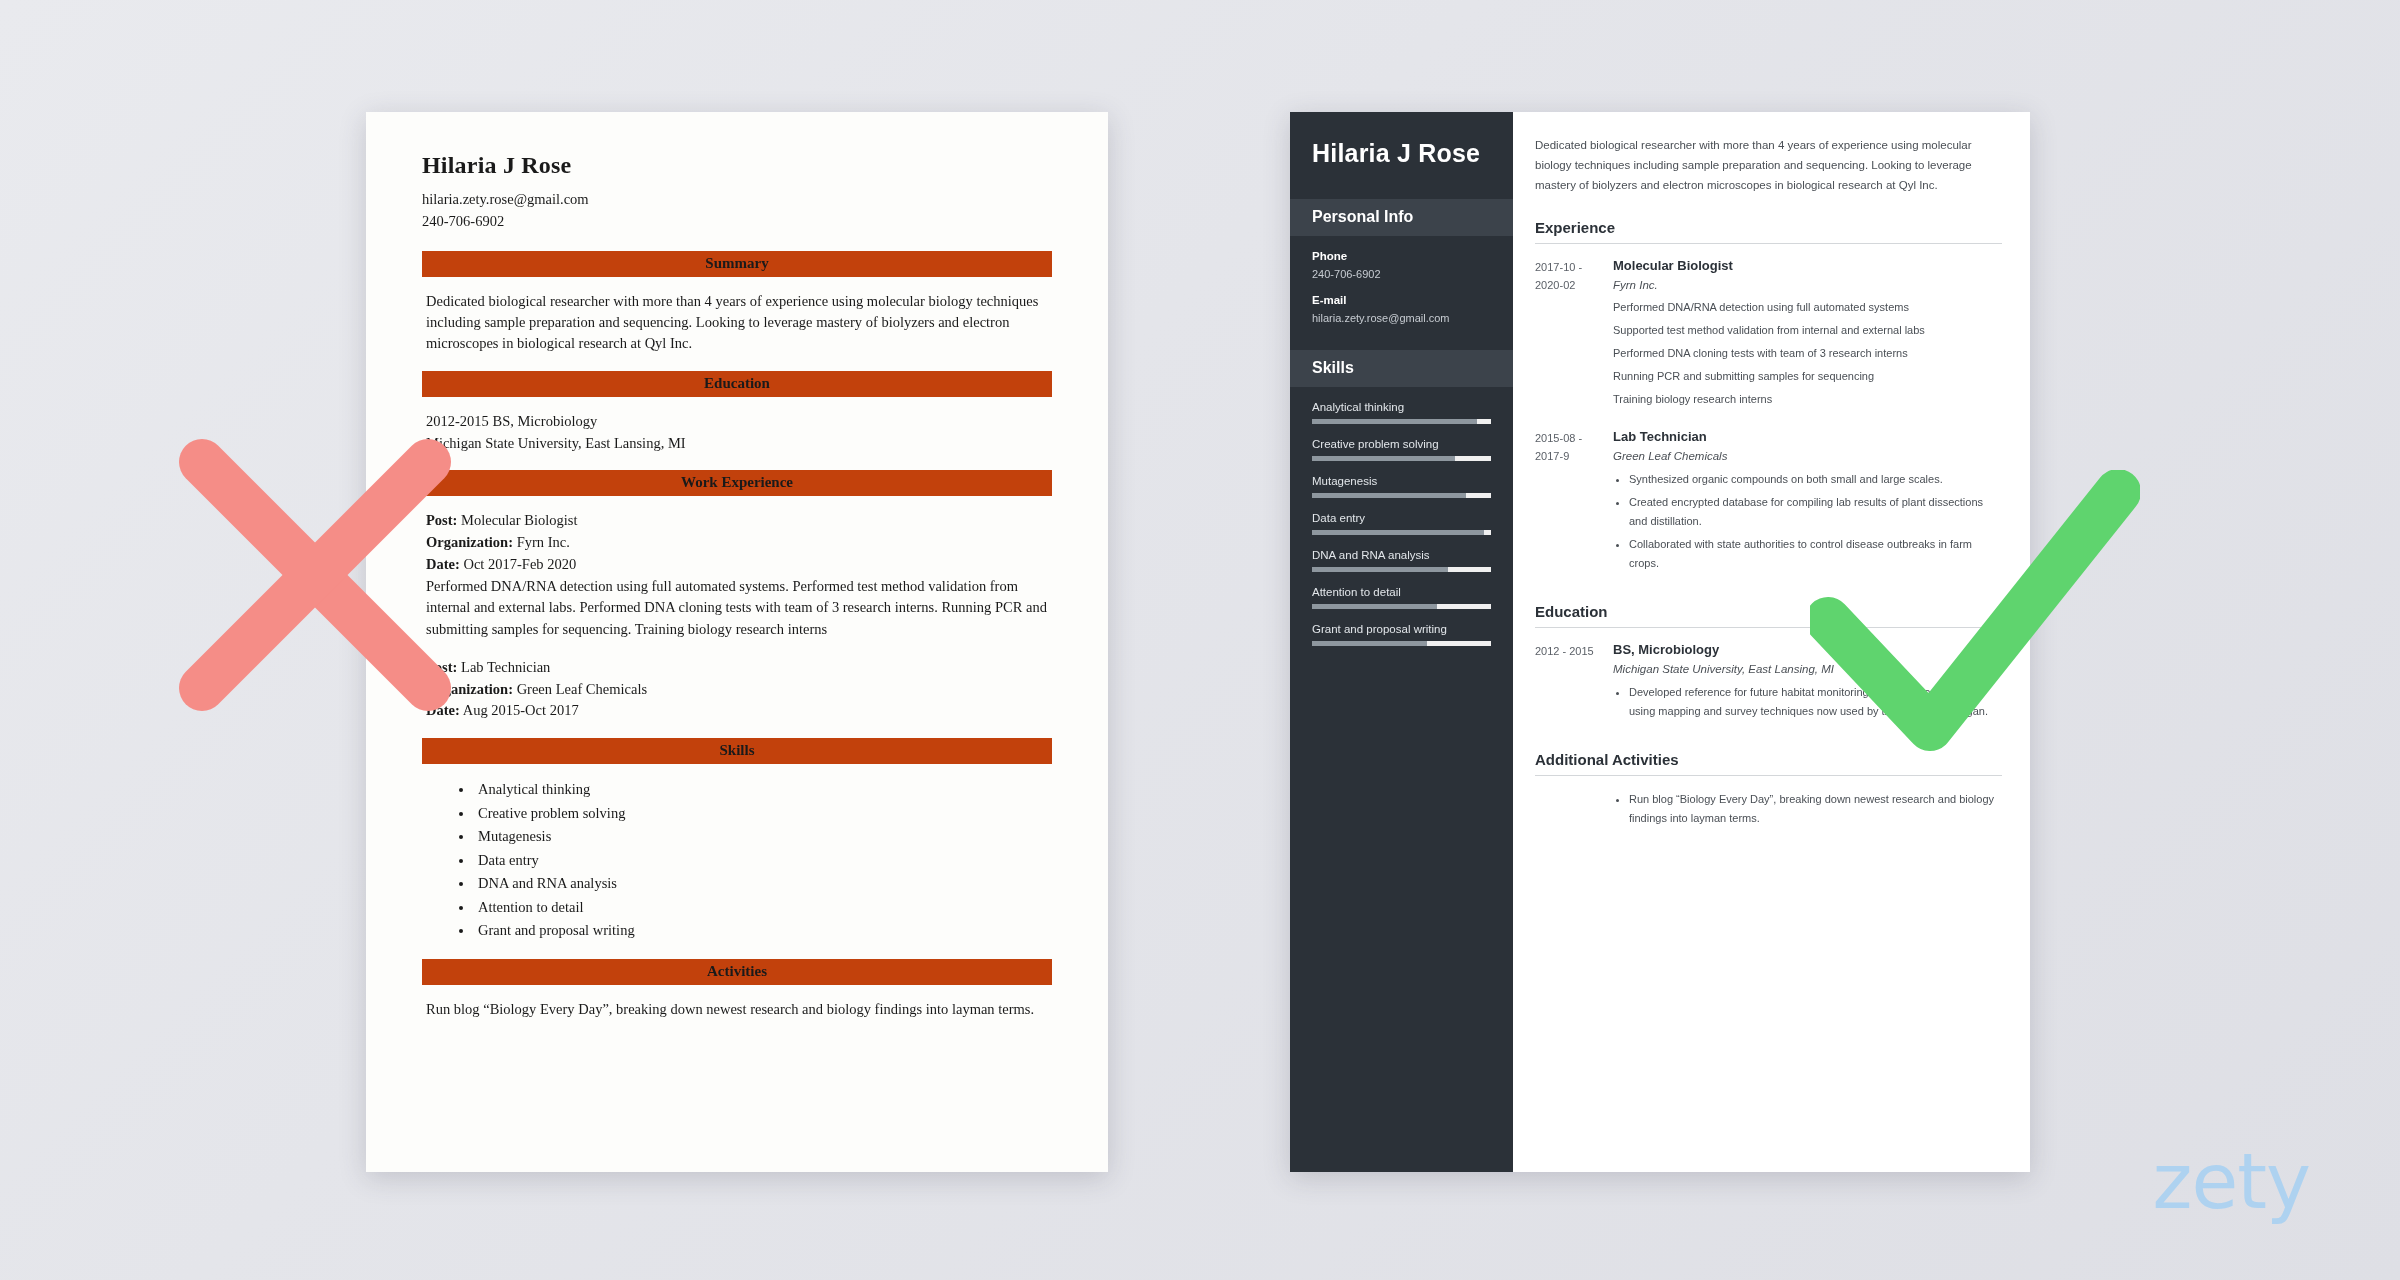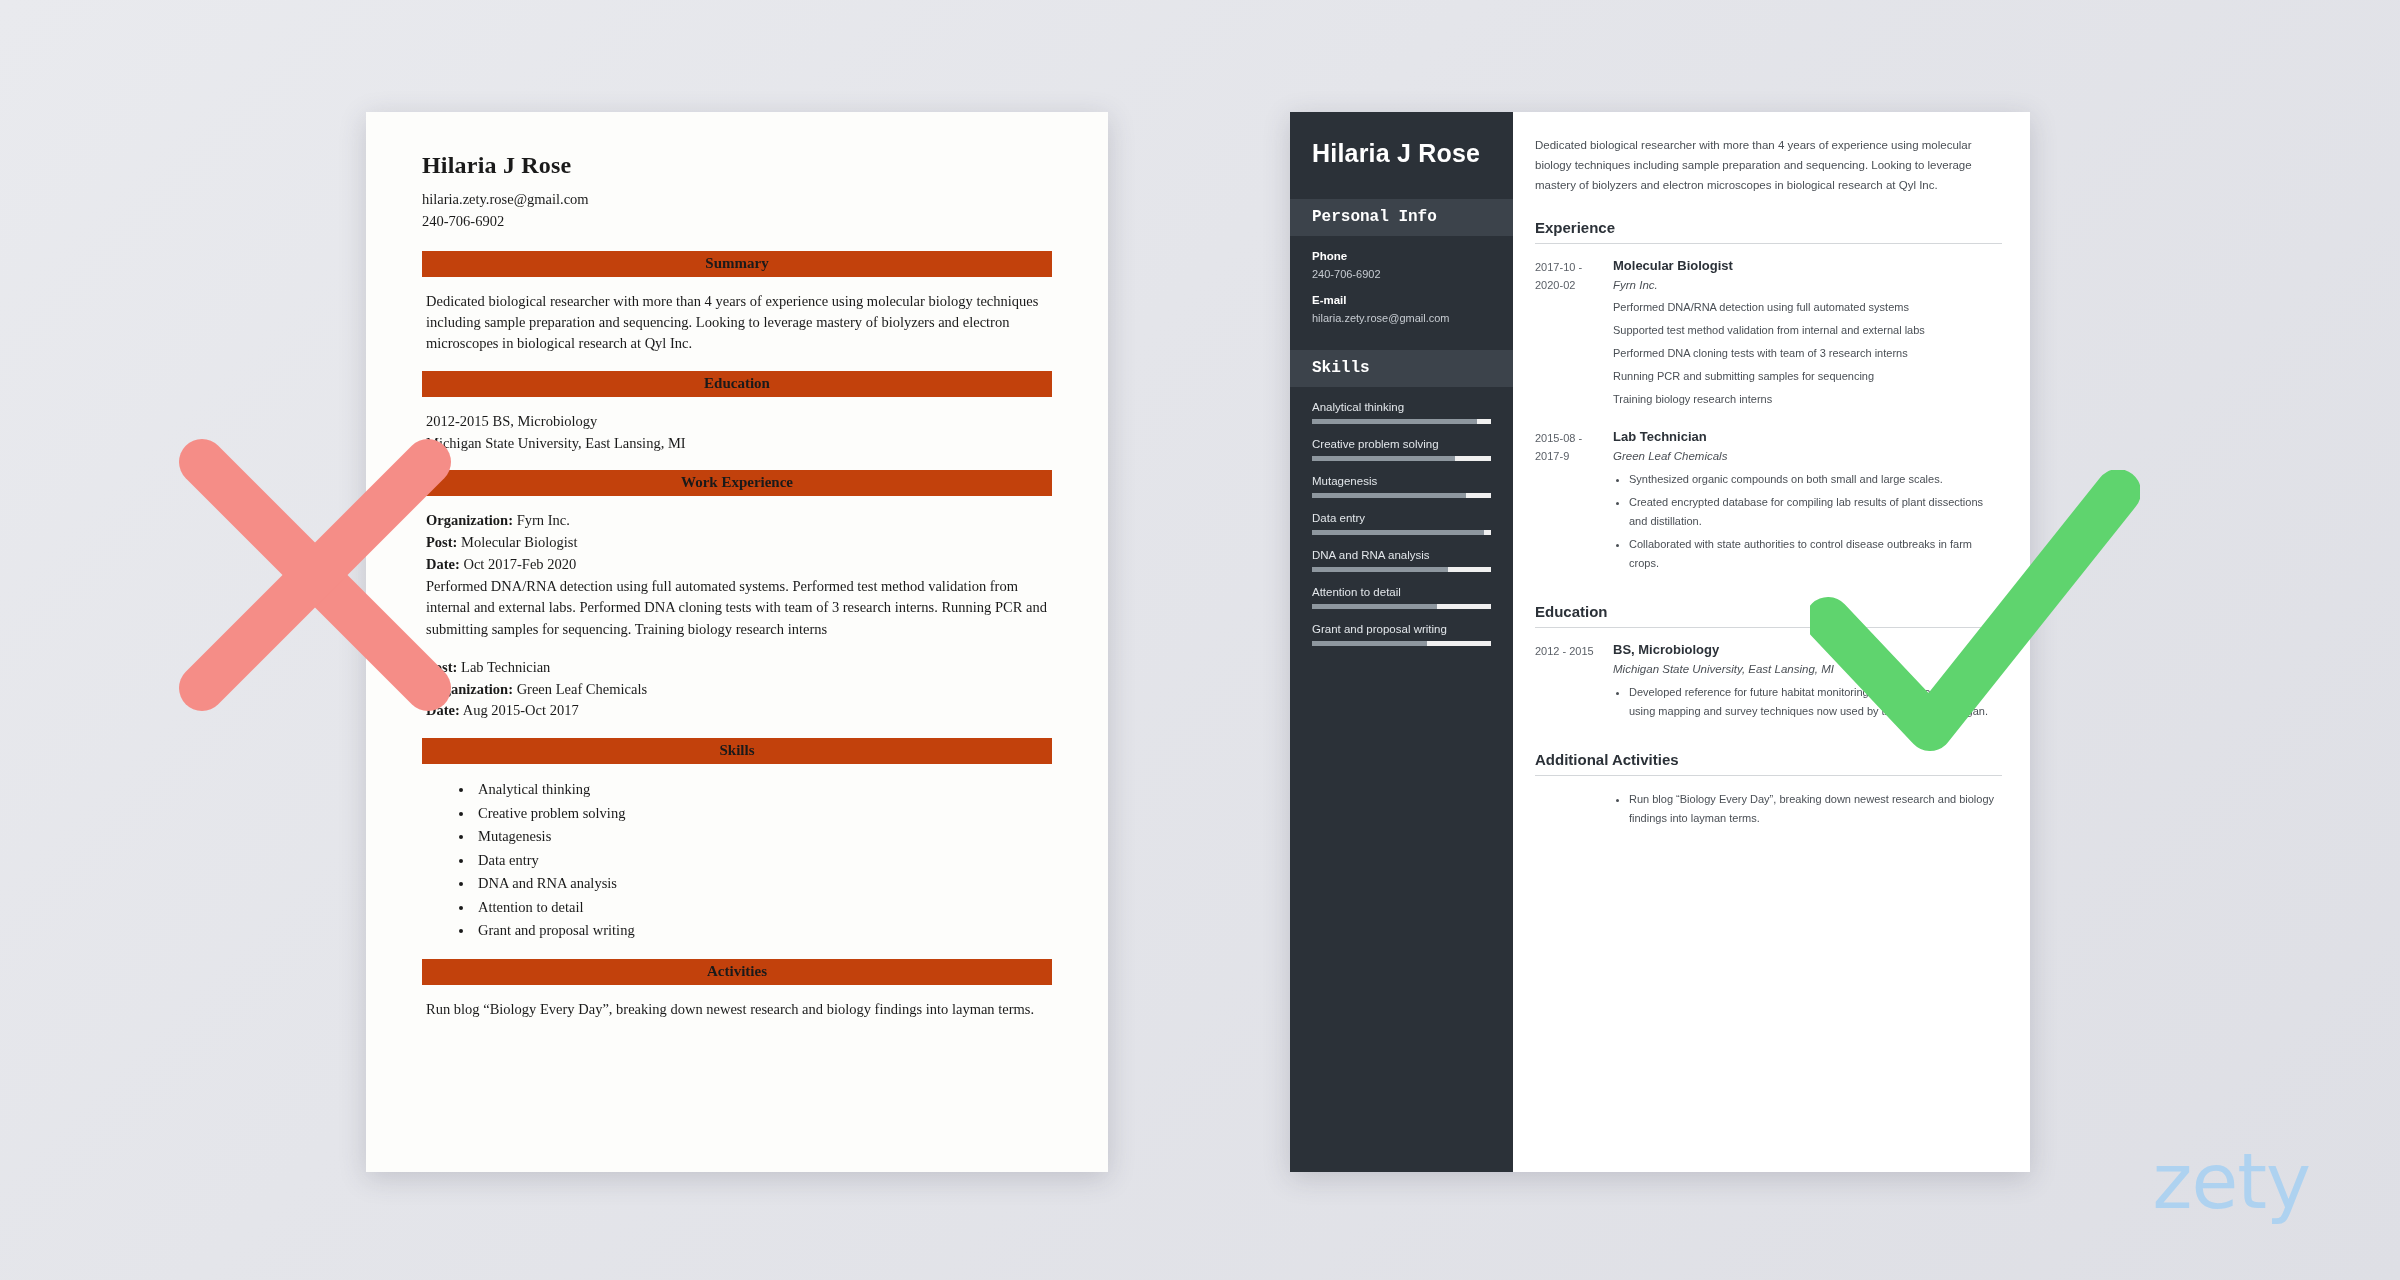--- a/index.html
+++ b/index.html
@@ -95,21 +95,20 @@
     line-height: 1.25;
     margin: 0 0 30px 0;
     letter-spacing: 0.2px;
   }
   .side-bar-head {
     background: #3c434b;
     margin: 0 -22px 14px -22px;
     padding: 9px 15px 10px 22px;
     font-size: 16px;
     font-weight: bold;
-    font-family: Liberation Mono, monospace;
   }
   .side-label {
     font-size: 11.5px;
     font-weight: bold;
     margin: 14px 0 6px 0;
     color: #ffffff;
   }
   .side-value {
     font-size: 11px;
     color: #c7ccd2;
@@ -231,26 +230,26 @@
 
   <div class="bad-sec-head">Education</div>
   <div class="bad-block">
     <div>2012-2015 BS, Microbiology</div>
     <div>Michigan State University, East Lansing, MI</div>
   </div>
 
   <div class="bad-sec-head">Work Experience</div>
   <div class="bad-block">
     <div>
+      <b>Post:</b>
+      <span>Molecular Biologist</span>
+    </div>
+    <div>
       <b>Organization:</b>
       <span>Fyrn Inc.</span>
-    </div>
-    <div>
-      <b>Post:</b>
-      <span>Molecular Biologist</span>
     </div>
     <div>
       <b>Date:</b>
       <span>Oct 2017-Feb 2020</span>
     </div>
     <div>Performed DNA/RNA detection using full automated systems. Performed test method validation from internal and external labs. Performed DNA cloning tests with team of 3 research interns. Running PCR and submitting samples for sequencing. Training biology research interns</div>
   </div>
 
   <div class="bad-gap"></div>
 

